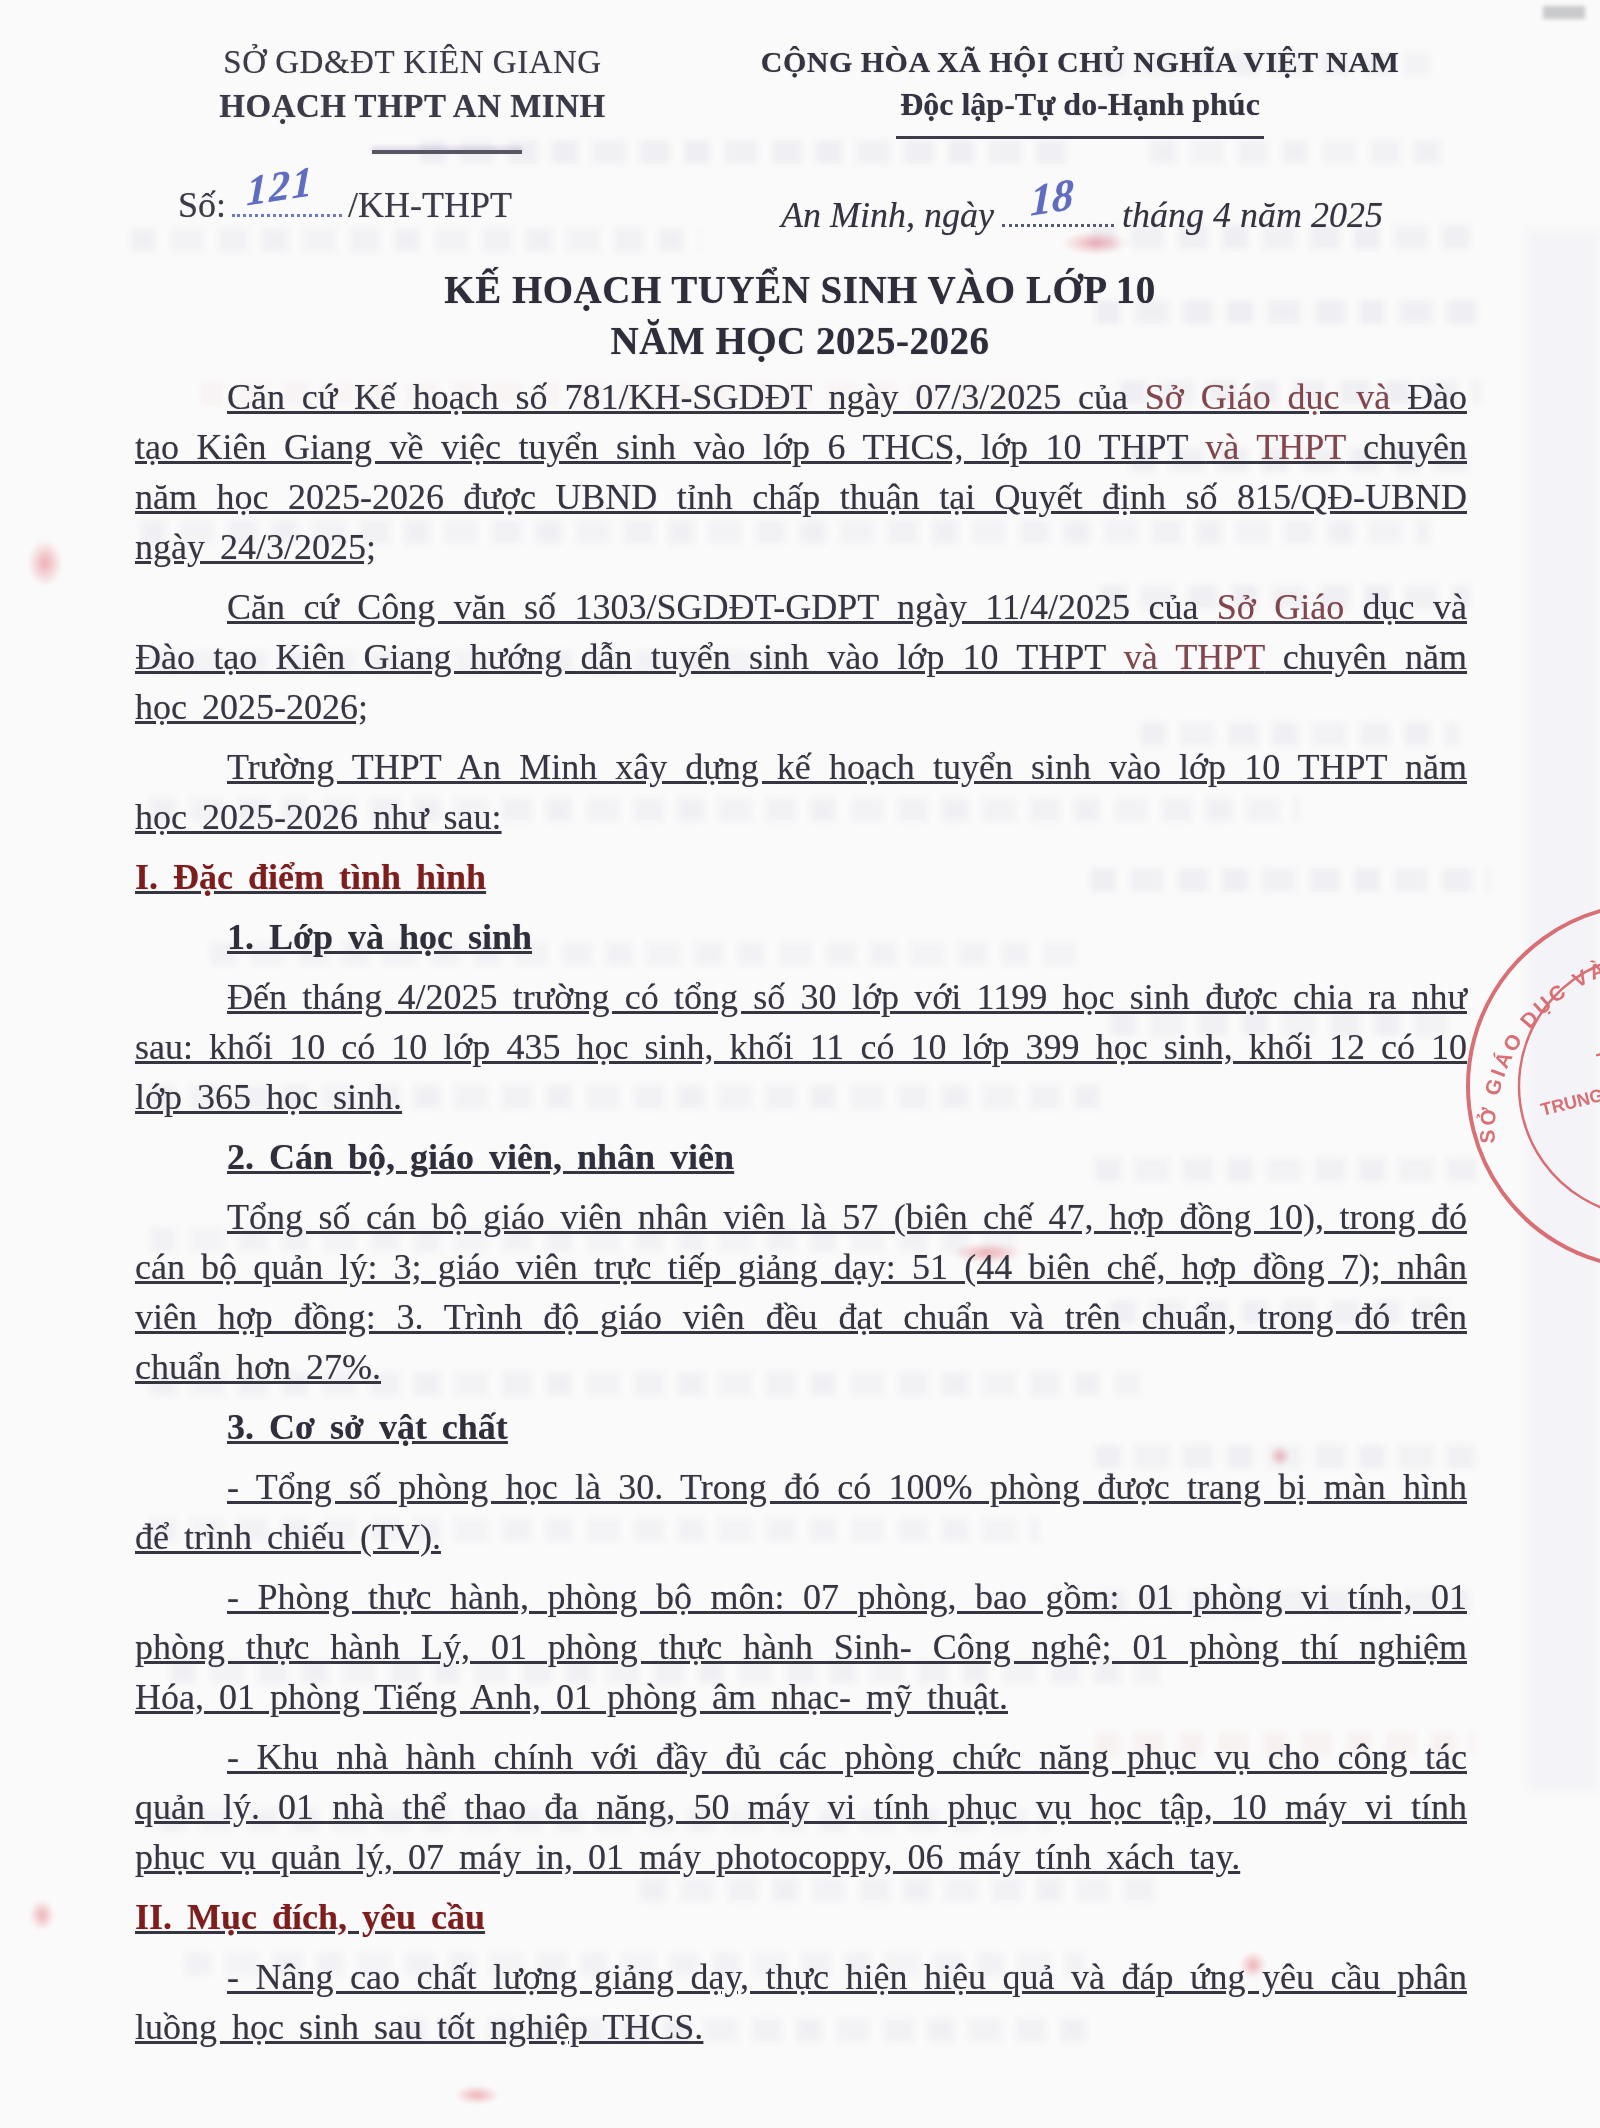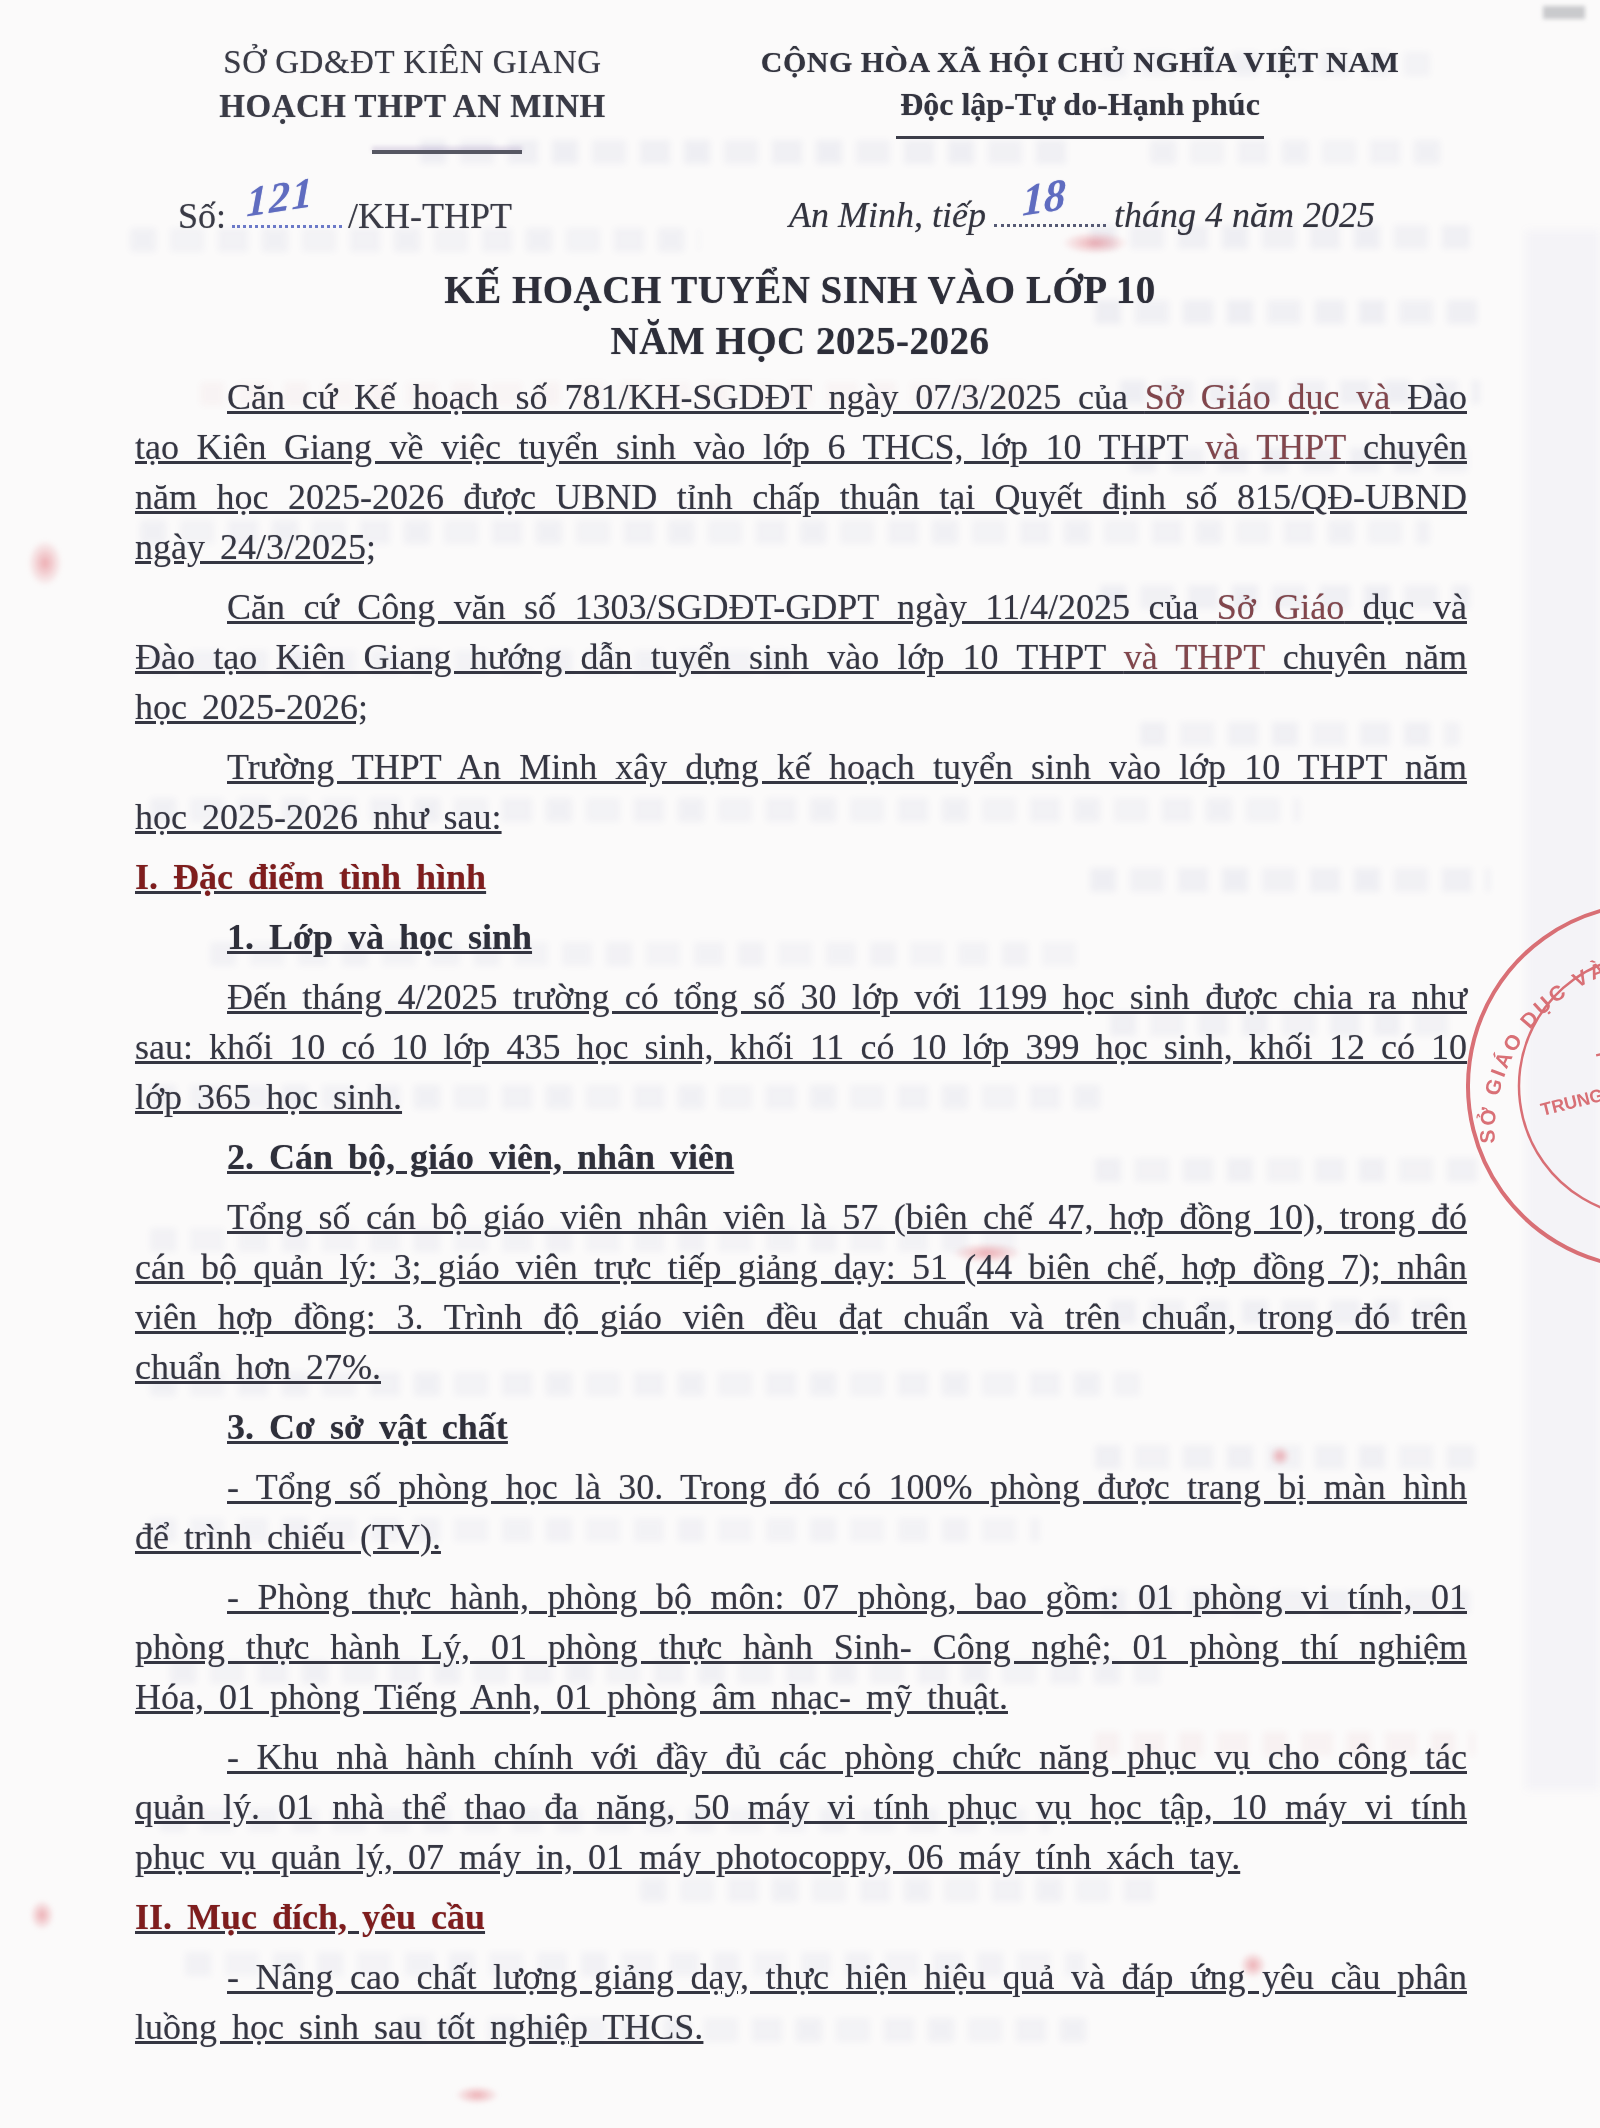--- a/index.html
+++ b/index.html
@@ -56,21 +56,21 @@
     position:absolute;left:735px;top:42px;width:690px;
     text-align:center;color:#33343f;
     text-shadow:0 0 1px rgba(45,46,62,.5);
   }
   .hdr-right .motto1{font-size:30px;font-weight:bold;line-height:40px;letter-spacing:.5px;}
   .hdr-right .motto2{
     font-size:32px;font-weight:bold;line-height:44px;display:inline-block;
     border-bottom:3px solid #3c3d49;padding:0 4px 10px 4px;
   }
   .doc-number{
-    position:absolute;left:178px;top:187px;font-size:36px;color:#3a3b46;
+    position:absolute;left:178px;top:176px;font-size:36px;color:#3a3b46;
     text-shadow:0 0 1px rgba(45,46,62,.45);
   }
   .dotline{
     display:inline-block;position:relative;vertical-align:baseline;
     border-bottom:3px dotted #6b79c8;height:38px;
   }
   .dotline.num{width:110px;margin:0 6px;}
   .dotline.day{width:112px;margin:0 8px;border-bottom-color:#565a74;}
   .hand{
     position:absolute;color:#5f6cc0;font-style:italic;font-weight:bold;
@@ -168,21 +168,21 @@
   <div class="hdr-right">
     <div class="motto1">CỘNG HÒA XÃ HỘI CHỦ NGHĨA VIỆT NAM</div>
     <div><span class="motto2">Độc lập-Tự do-Hạnh phúc</span></div>
   </div>
 
   <div class="doc-number">
     <span>Số:</span><span class="dotline num"><span class="hand h121">121</span></span><span>/KH-THPT</span>
   </div>
 
   <div class="date-line">
-    <span>An Minh, tiếp</span><span class="dotline day"><span class="hand h18">18</span></span><span>tháng 4 năm 2025</span>
+    <span>An Minh, ngày</span><span class="dotline day"><span class="hand h18">18</span></span><span>tháng 4 năm 2025</span>
   </div>
 
   <div class="title-block">
     <div>KẾ HOẠCH TUYỂN SINH VÀO LỚP 10</div>
     <div>NĂM HỌC 2025-2026</div>
   </div>
 
   <div class="doc-body">
     <p class="para"><span>Căn cứ Kế hoạch số 781/KH-SGDĐT ngày 07/3/2025 của </span><span class="red">Sở Giáo dục và</span><span> Đào tạo Kiên Giang về việc tuyển sinh vào lớp 6 THCS, lớp 10 THPT </span><span class="red">và THPT</span><span> chuyên năm học 2025-2026 được UBND tỉnh chấp thuận tại Quyết định số 815/QĐ-UBND ngày 24/3/2025;</span></p>
     <p class="para"><span>Căn cứ Công văn số 1303/SGDĐT-GDPT ngày 11/4/2025 của </span><span class="red">Sở Giáo</span><span> dục và Đào tạo Kiên Giang hướng dẫn tuyển sinh vào lớp 10 THPT </span><span class="red">và THPT</span><span> chuyên năm học 2025-2026;</span></p>

